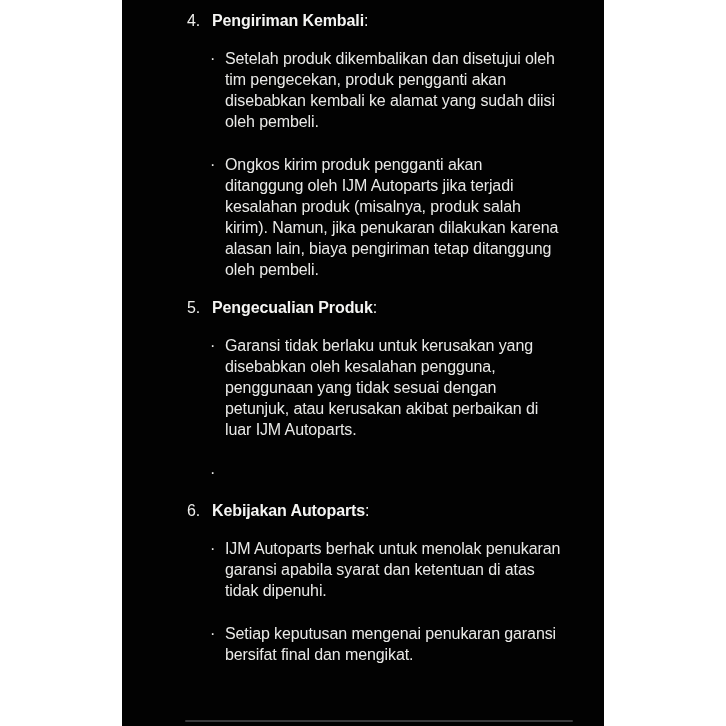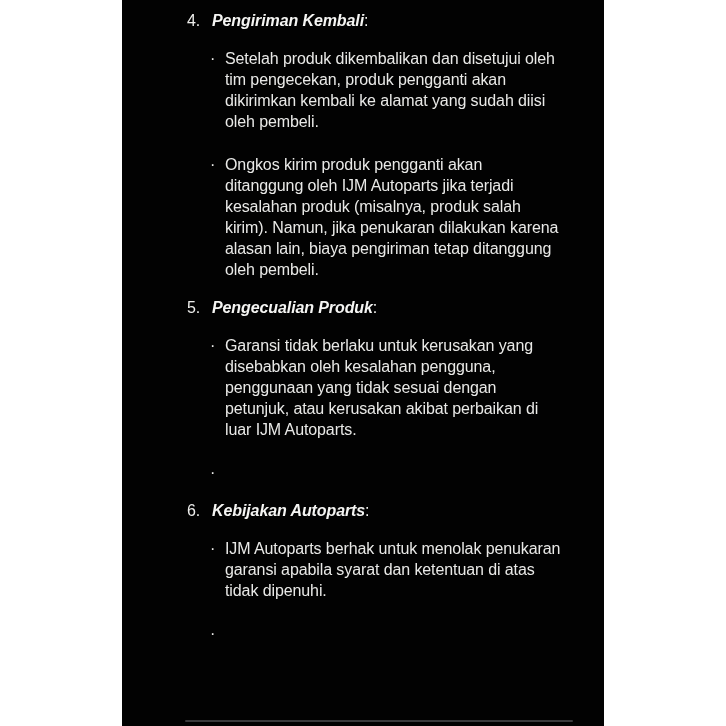--- a/index.html
+++ b/index.html
@@ -34,21 +34,21 @@
     font-size: 16px;
     line-height: 21px;
     color: #f5f5f3;
     letter-spacing: -0.1px;
   }
   .section-number {
     flex: 0 0 25px;
     font-weight: 400;
     color: #ededeb;
   }
-  .section-title { font-weight: 700; font-style: italic; }
+  .section-title { font-weight: 700; }
   .title-suffix { font-weight: 400; }
   .bullet {
     display: flex;
     padding-left: 88px;
     padding-right: 22px;
     margin-bottom: 22px;
     font-size: 16px;
     line-height: 21px;
     color: #e9e9e7;
     letter-spacing: -0.1px;
@@ -80,21 +80,21 @@
 
     <div class="section">
       <div class="section-heading">
         <span class="section-number">4.</span>
         <span><span class="section-title">Pengiriman Kembali</span><span class="title-suffix">:</span></span>
       </div>
       <div class="bullet">
         <span class="bullet-marker">·</span>
         <span class="bullet-text">Setelah produk dikembalikan dan disetujui oleh
 tim pengecekan, produk pengganti akan
-dikirimkan kembali ke alamat yang sudah diisi
+disebabkan kembali ke alamat yang sudah diisi
 oleh pembeli.</span>
       </div>
       <div class="bullet">
         <span class="bullet-marker">·</span>
         <span class="bullet-text">Ongkos kirim produk pengganti akan
 ditanggung oleh IJM Autoparts jika terjadi
 kesalahan produk (misalnya, produk salah
 kirim). Namun, jika penukaran dilakukan karena
 alasan lain, biaya pengiriman tetap ditanggung
 oleh pembeli.</span>
@@ -125,18 +125,20 @@
         <span><span class="section-title">Kebijakan Autoparts</span><span class="title-suffix">:</span></span>
       </div>
       <div class="bullet">
         <span class="bullet-marker">·</span>
         <span class="bullet-text">IJM Autoparts berhak untuk menolak penukaran
 garansi apabila syarat dan ketentuan di atas
 tidak dipenuhi.</span>
       </div>
       <div class="bullet">
         <span class="bullet-marker">·</span>
+        <span class="bullet-text">Setiap keputusan mengenai penukaran garansi
+bersifat final dan mengikat.</span>
       </div>
     </div>
 
     <div class="bottom-divider"></div>
   </div>
 </div>
 
 </body></html>

